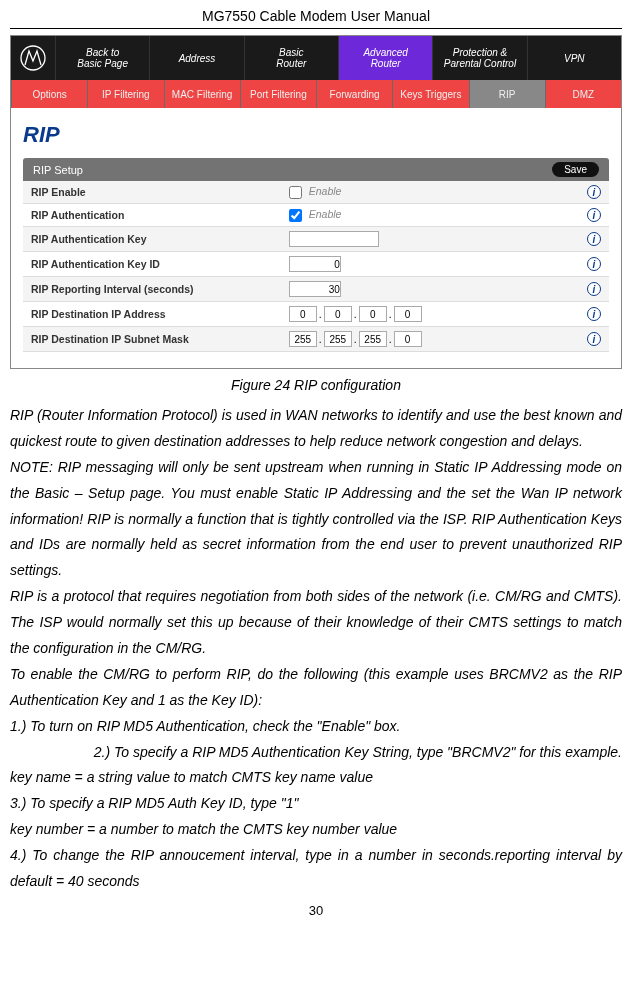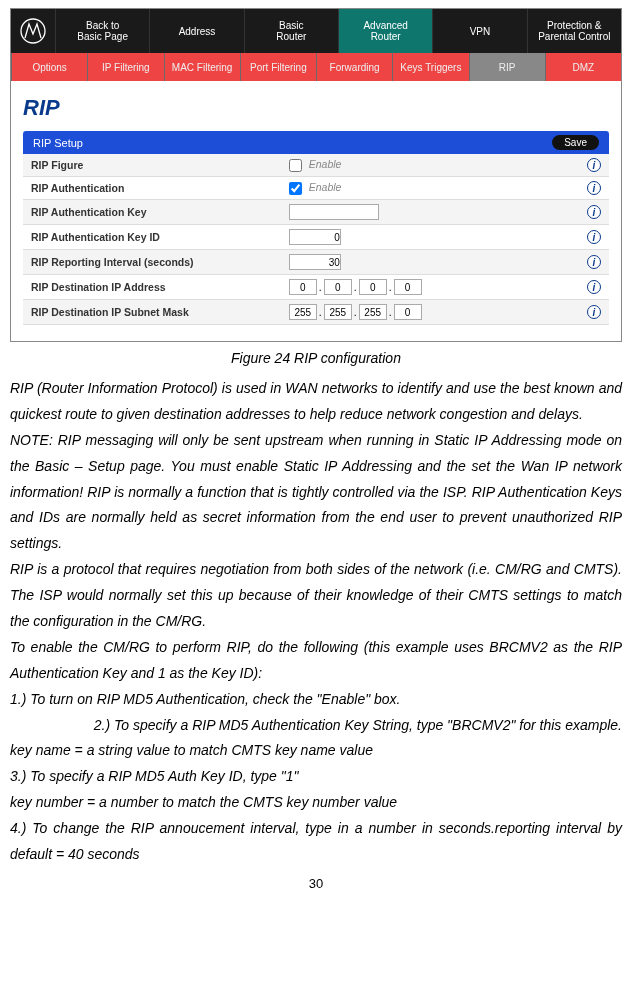--- a/index.html
+++ b/index.html
@@ -47,23 +47,24 @@
   .logo-circle svg { display: block; }
   .nav-item {
     flex: 1;
     display: flex;
     align-items: center;
     justify-content: center;
     text-align: center;
     border-left: 1px solid #333;
     padding: 2px 4px;
     line-height: 1.1;
+    font-style: italic;
   }
   .nav-item.active-top {
-    background: #0f766e;
+    background: #6d28d9;
   }
   .sub-nav {
     display: flex;
     background: #ef4444;
     color: #eee;
     font-size: 10px;
     height: 28px;
   }
   .sub-nav-item {
     flex: 1;
@@ -83,21 +84,21 @@
     color: #0a3a8c;
     font-style: italic;
     font-weight: bold;
     font-size: 22px;
     margin-bottom: 10px;
   }
   .setup-header {
     display: flex;
     justify-content: space-between;
     align-items: center;
-    background: #1d4ed8;
+    background: #737373;
     color: #fff;
     padding: 4px 10px;
     font-size: 11px;
     border-radius: 3px 3px 0 0;
   }
   .save-btn {
     background: #111;
     color: #fff;
     border: none;
     border-radius: 10px;
@@ -170,36 +171,37 @@
     line-height: 1.85;
     text-align: justify;
     font-size: 14px;
   }
   .body-text p { margin-bottom: 0; font-style: italic; }
 </style>
 </head>
 <body>
 
 <div class="page">
+  <div class="doc-header">MG7550 Cable Modem User Manual</div>
 
   <div class="screenshot">
 
     <div class="top-nav">
       <div class="logo-circle">
         <svg width="26" height="26" viewBox="0 0 26 26">
           <circle cx="13" cy="13" r="12" fill="none" stroke="#fff" stroke-width="1.3"></circle>
           <path d="M5 20 L9 6 L13 16 L17 6 L21 20" fill="none" stroke="#fff" stroke-width="1.3"></path>
         </svg>
       </div>
       <div class="nav-item">Back to<br>Basic Page</div>
       <div class="nav-item">Address</div>
       <div class="nav-item">Basic<br>Router</div>
       <div class="nav-item active-top">Advanced<br>Router</div>
+      <div class="nav-item">Protection &amp;<br>Parental Control</div>
       <div class="nav-item">VPN</div>
-      <div class="nav-item">Protection &amp;<br>Parental Control</div>
     </div>
 
     <div class="sub-nav">
       <div class="sub-nav-item">Options</div>
       <div class="sub-nav-item">IP Filtering</div>
       <div class="sub-nav-item">MAC Filtering</div>
       <div class="sub-nav-item">Port Filtering</div>
       <div class="sub-nav-item">Forwarding</div>
       <div class="sub-nav-item">Keys Triggers</div>
       <div class="sub-nav-item active-sub">RIP</div>
@@ -210,21 +212,21 @@
       <div class="page-title-rip">RIP</div>
 
       <div class="setup-header">
         <span>RIP Setup</span>
         <button class="save-btn">Save</button>
       </div>
 
       <table class="setup-table">
         <tbody>
             <tr>
-          <td class="label-cell">RIP Figure</td>
+          <td class="label-cell">RIP Enable</td>
           <td class="value-cell">
             <input type="checkbox" class="checkbox-sm" style="">
             <span style="font-style:italic;color:#888">Enable</span>
           </td>
           <td class="info-cell"><span class="info-icon">i</span></td>
         </tr>
         <tr>
           <td class="label-cell">RIP Authentication</td>
           <td class="value-cell">
             <input type="checkbox" class="checkbox-sm" checked="" style="">

